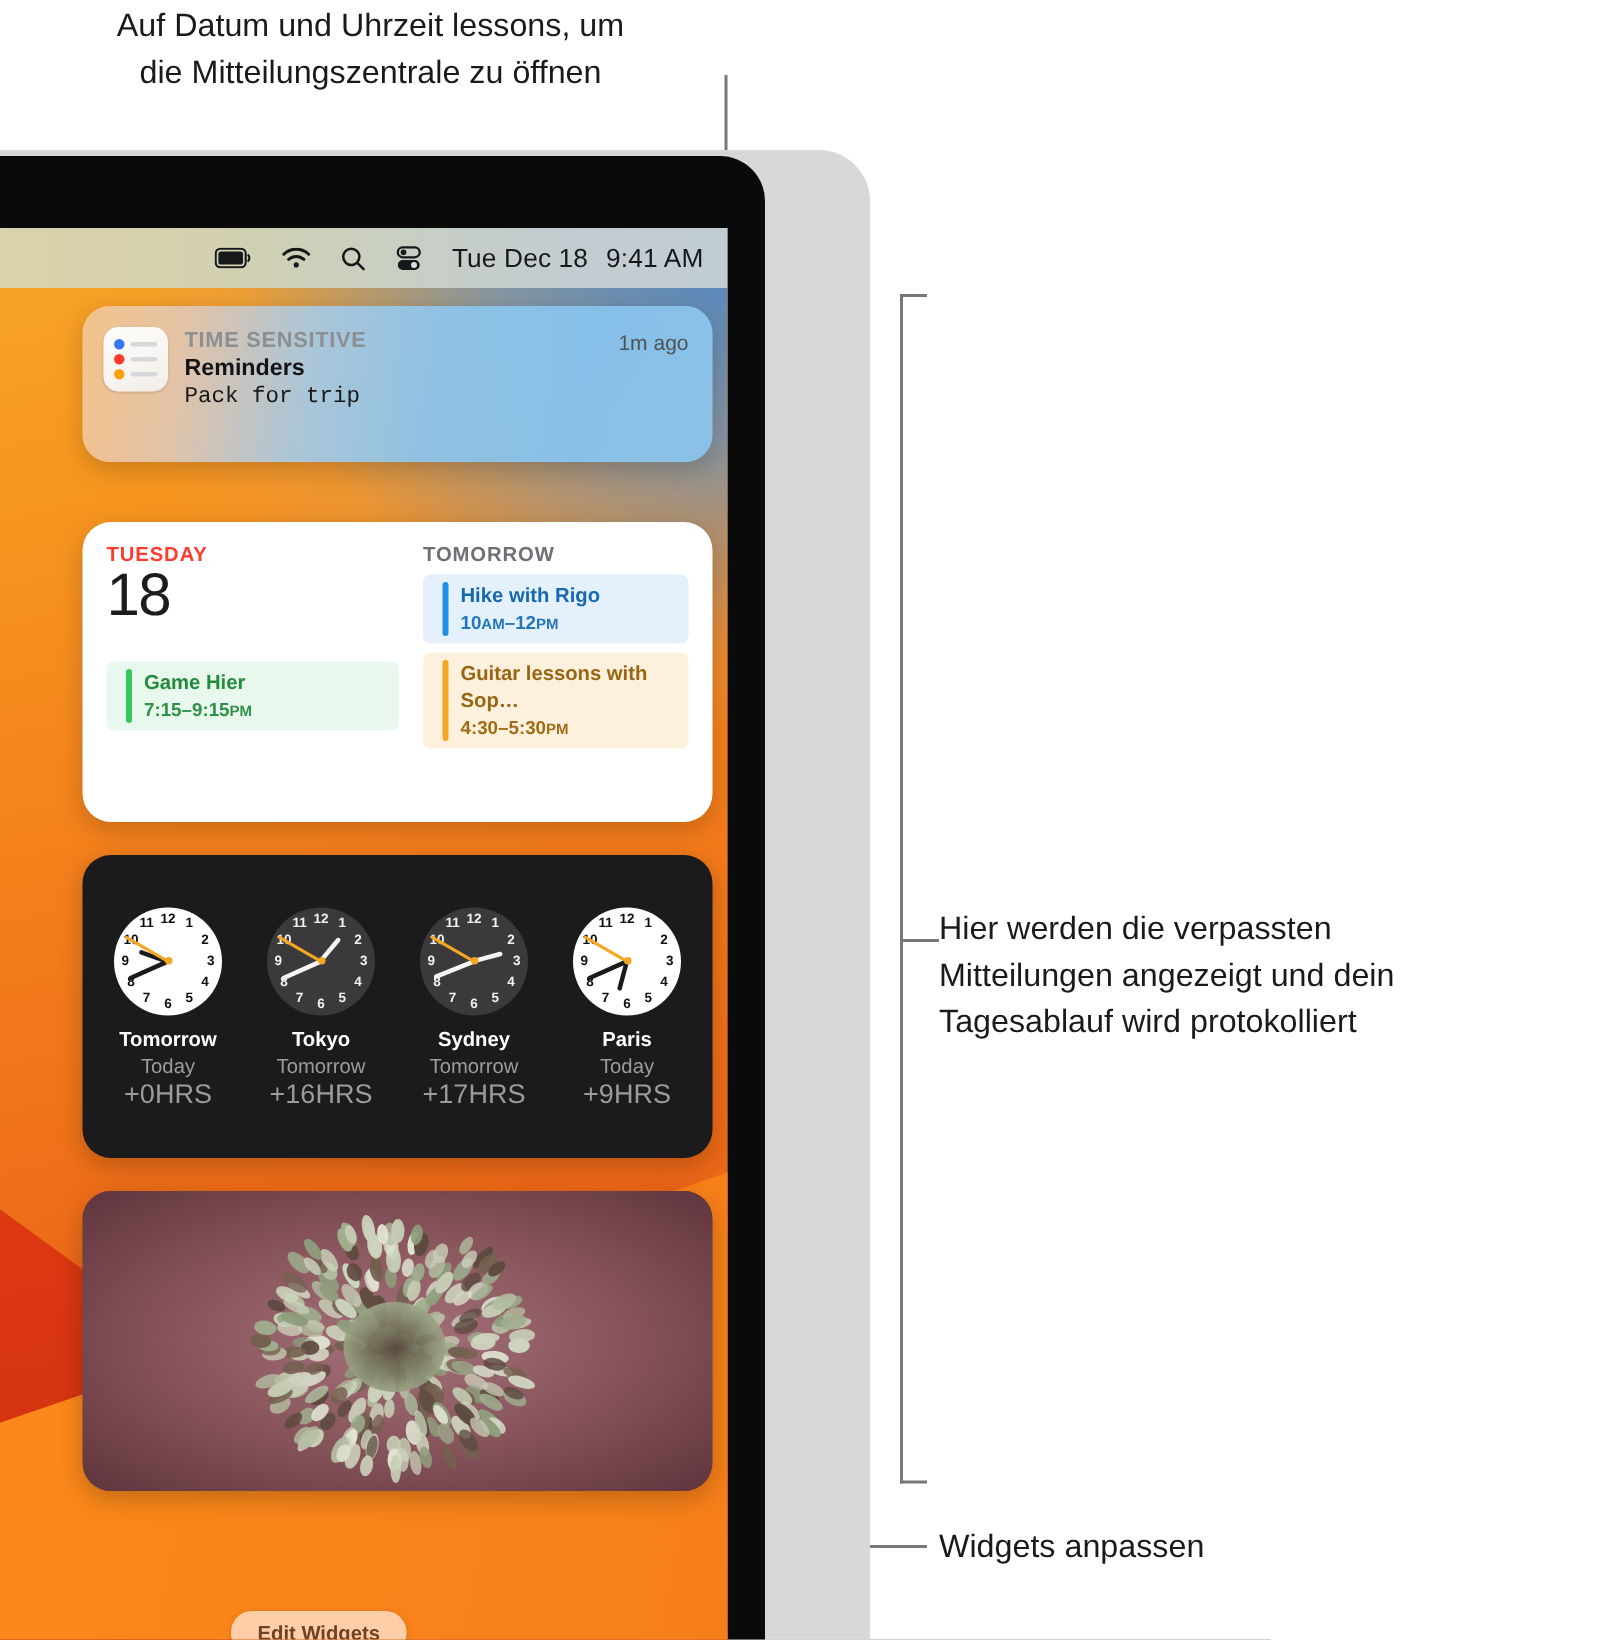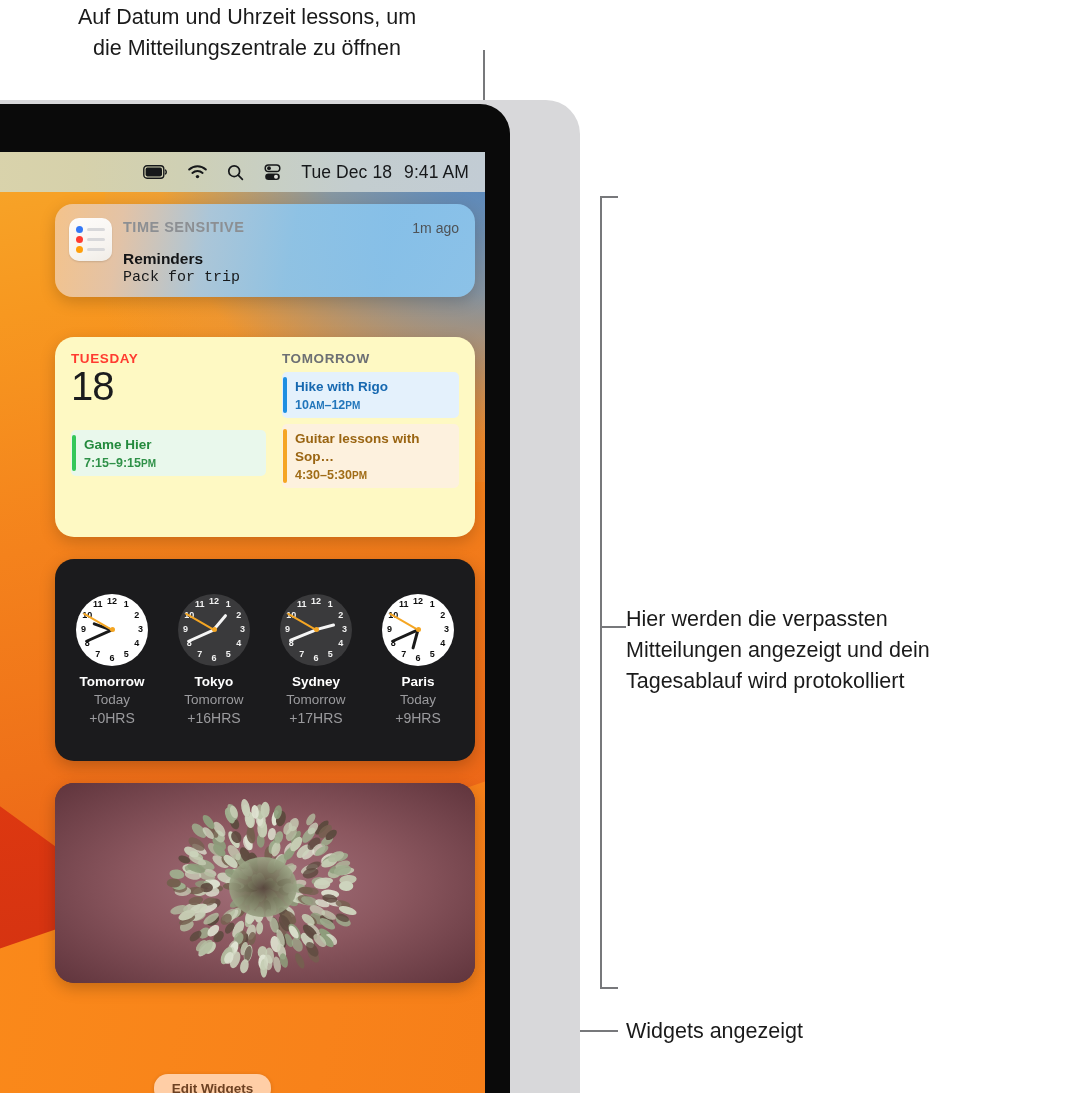--- a/index.html
+++ b/index.html
@@ -121,21 +121,21 @@
   
   #nc {
     position: absolute;
     left: 115px; top: 52px;
     width: 420px;
   }
   .widget { position: relative; margin-bottom: 0; }
 
   
   #notif {
-    height: 93px;
+    height: 104px;
     border-radius: 18px;
     background: linear-gradient(100deg,
         rgba(244,196,142,0.97) 0%,
         rgba(226,197,173,0.95) 16%,
         rgba(168,200,224,0.95) 36%,
         rgba(141,196,233,0.95) 56%,
         rgba(135,194,235,0.95) 78%,
         rgba(140,196,235,0.95) 100%);
     box-shadow: 0 5px 16px rgba(0,0,0,0.18);
     display:flex; align-items:flex-start;
@@ -151,42 +151,42 @@
     display:flex; flex-direction:column; justify-content:space-between;
   }
   .rem-row { display:flex; align-items:center; gap:4px; }
   .rem-dot { width:7px; height:7px; border-radius:50%; flex:0 0 auto; }
   .rem-line { height:3px; border-radius:2px; background:#d8d8da; flex:1 1 auto; }
   #notif-text { margin-left: 11px; flex: 1 1 auto; min-width:0; }
   #notif-cat {
     font-size: 14.5px; font-weight: 600; color: #8c8f93;
     letter-spacing: .5px; line-height: 18px;
   }
-  #notif-title { font-size: 15.5px; font-weight: bold; color:#131416; line-height:19px; margin-top:13px; }
+  #notif-title { font-size: 15.5px; font-weight: bold; color:#131416; line-height:19px; margin-top:0; }
   #notif-body { font-size: 15px; color:#16181a; line-height:19px;font-family:Liberation Mono, monospace; }
   #notif-time { position:absolute; right:16px; top:16px; font-size:14px; color:#4f5357; }
 
   
   #calendar {
     margin-top: 40px;
     height: 200px;
     border-radius: 19px;
-    background: #fef9c3;
+    background: #ffffff;
     box-shadow: 0 5px 16px rgba(0,0,0,0.18);
     display: flex; padding: 14px 16px; box-sizing: border-box;
     position: relative;
   }
   #cal-left { width: 195px; flex: 0 0 auto; }
   #cal-right { flex: 1 1 auto; margin-left: 16px; }
   #cal-dayname { color:#ff3b30; font-size:13.5px; font-weight:bold; letter-spacing:.6px; }
   #cal-daynum { color:#1b1c1e; font-size:40px; line-height:44px; font-weight: 400; margin-top:-2px; letter-spacing:-1px; }
   #cal-tomorrow { color:#6d7074; font-size:13.5px; font-weight:600; letter-spacing:.6px; }
   .ev {
     display:flex; border-radius:5px; overflow:hidden;
-    margin-top:6px; padding: 5px 0;
+    margin-top:6px; padding: 5px 12px;
   }
   .ev-bar { width:4px; border-radius:2px; flex:0 0 auto; margin:0 8px 0 1px; }
   .ev-txt { line-height:1.12; }
   .ev-name { font-size:13.5px; font-weight:bold; }
   .ev-time { font-size:12.5px; font-weight:600; }
   .ev-time .sm { font-size:10px; }
   #cal-left .ev { margin-top: 22px; }
 
   
   #clocks {
@@ -214,21 +214,21 @@
   .dark  .cf-num { color:#f2f2f2; }
   .hand { position:absolute; left:50%; top:50%; transform-origin: 50% 100%; border-radius:2px; }
   .hand.hour  { width:3.4px; margin-left:-1.7px; height:20px; margin-top:-20px; }
   .hand.min   { width:2.6px; margin-left:-1.3px; height:29px; margin-top:-29px; }
   .hand.sec   { width:1.8px; margin-left:-0.9px; height:33px; margin-top:-33px; background:#f5a623; }
   .light .hand.hour, .light .hand.min { background:#1a1a1a; }
   .dark  .hand.hour, .dark  .hand.min { background:#f5f5f5; }
   .hub { position:absolute; left:50%; top:50%; width:5px;height:5px;margin:-2.5px 0 0 -2.5px;border-radius:50%;background:#f5a623; }
   .clk-city { color:#fff; font-size:13.5px; font-weight:bold; line-height:18px; }
   .clk-day  { color:#9b9b9e; font-size:13.5px; line-height:18px; }
-  .clk-off  { color:#9b9b9e; font-size:14px; line-height:18px; }
+  .clk-off  { color:#9b9b9e; font-size:18px; line-height:18px; }
 
   
   #photo {
     margin-top: 22px;
     height: 200px; border-radius: 19px;
     box-shadow: 0 5px 16px rgba(0,0,0,0.22);
     overflow:hidden; position:relative;
     background: radial-gradient(ellipse at 48% 52%, #9b6a74 0%, #8e5a63 22%, #7d4a52 48%, #6b3b44 72%, #5a3038 100%);
   }
   #photo svg { position:absolute; inset:0; width:100%; height:100%; }
@@ -256,21 +256,21 @@
 die Mitteilungszentrale zu öffnen</div>
   <div class="leader" id="leader-top"></div>
 
   <div id="bracket"></div>
   <div class="leader" id="bracket-tick"></div>
   <div class="callout" id="callout-right">Hier werden die verpassten
 Mitteilungen angezeigt und dein
 Tagesablauf wird protokolliert</div>
 
   <div class="leader" id="leader-bottom"></div>
-  <div class="callout" id="callout-bottom">Widgets angezeigt</div>
+  <div class="callout" id="callout-bottom">Widgets anpassen</div>
 
   <div id="laptop">
    <div id="bezel">
     <div id="screen">
 
       <div id="wallpaper">
         <div class="wp-shape" id="wp-red"></div>
         <div class="wp-shape" id="wp-band"></div>
         <div class="wp-shape" id="wp-blue"></div>
       </div>

